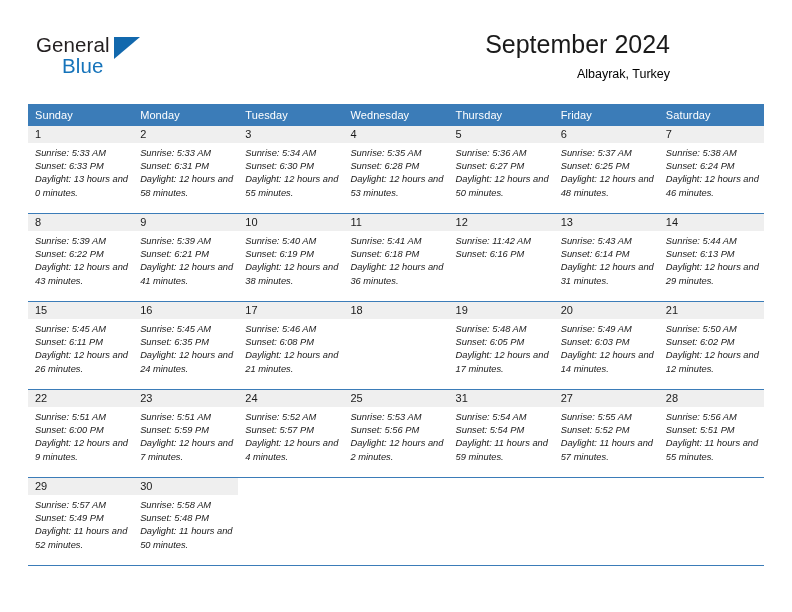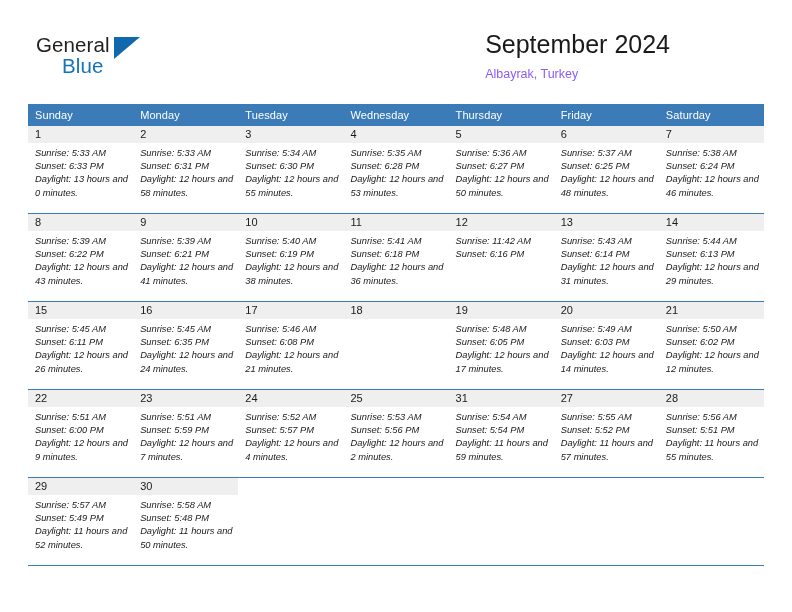--- a/index.html
+++ b/index.html
@@ -61,32 +61,33 @@
     width: 0;
     height: 0;
     border-left: 26px solid #1268ad;
     border-bottom: 22px solid transparent;
   }
 
   .title-block {
     position: absolute;
     right: 36px;
     top: 28px;
+    text-align: right;
   }
   .cal-title {
     font-size: 25px;
     font-weight: normal;
     color: #1a1a1a;
     line-height: 32px;
     white-space: nowrap;
   }
   .cal-subtitle {
     margin-top: 6px;
     font-size: 12.5px;
-    color: #8b5cf6;
+    color: #000000;
     line-height: 16px;
     white-space: nowrap;
   }
 
   
   .calendar {
     position: absolute;
     left: 28px;
     top: 104px;
     width: 736px;

